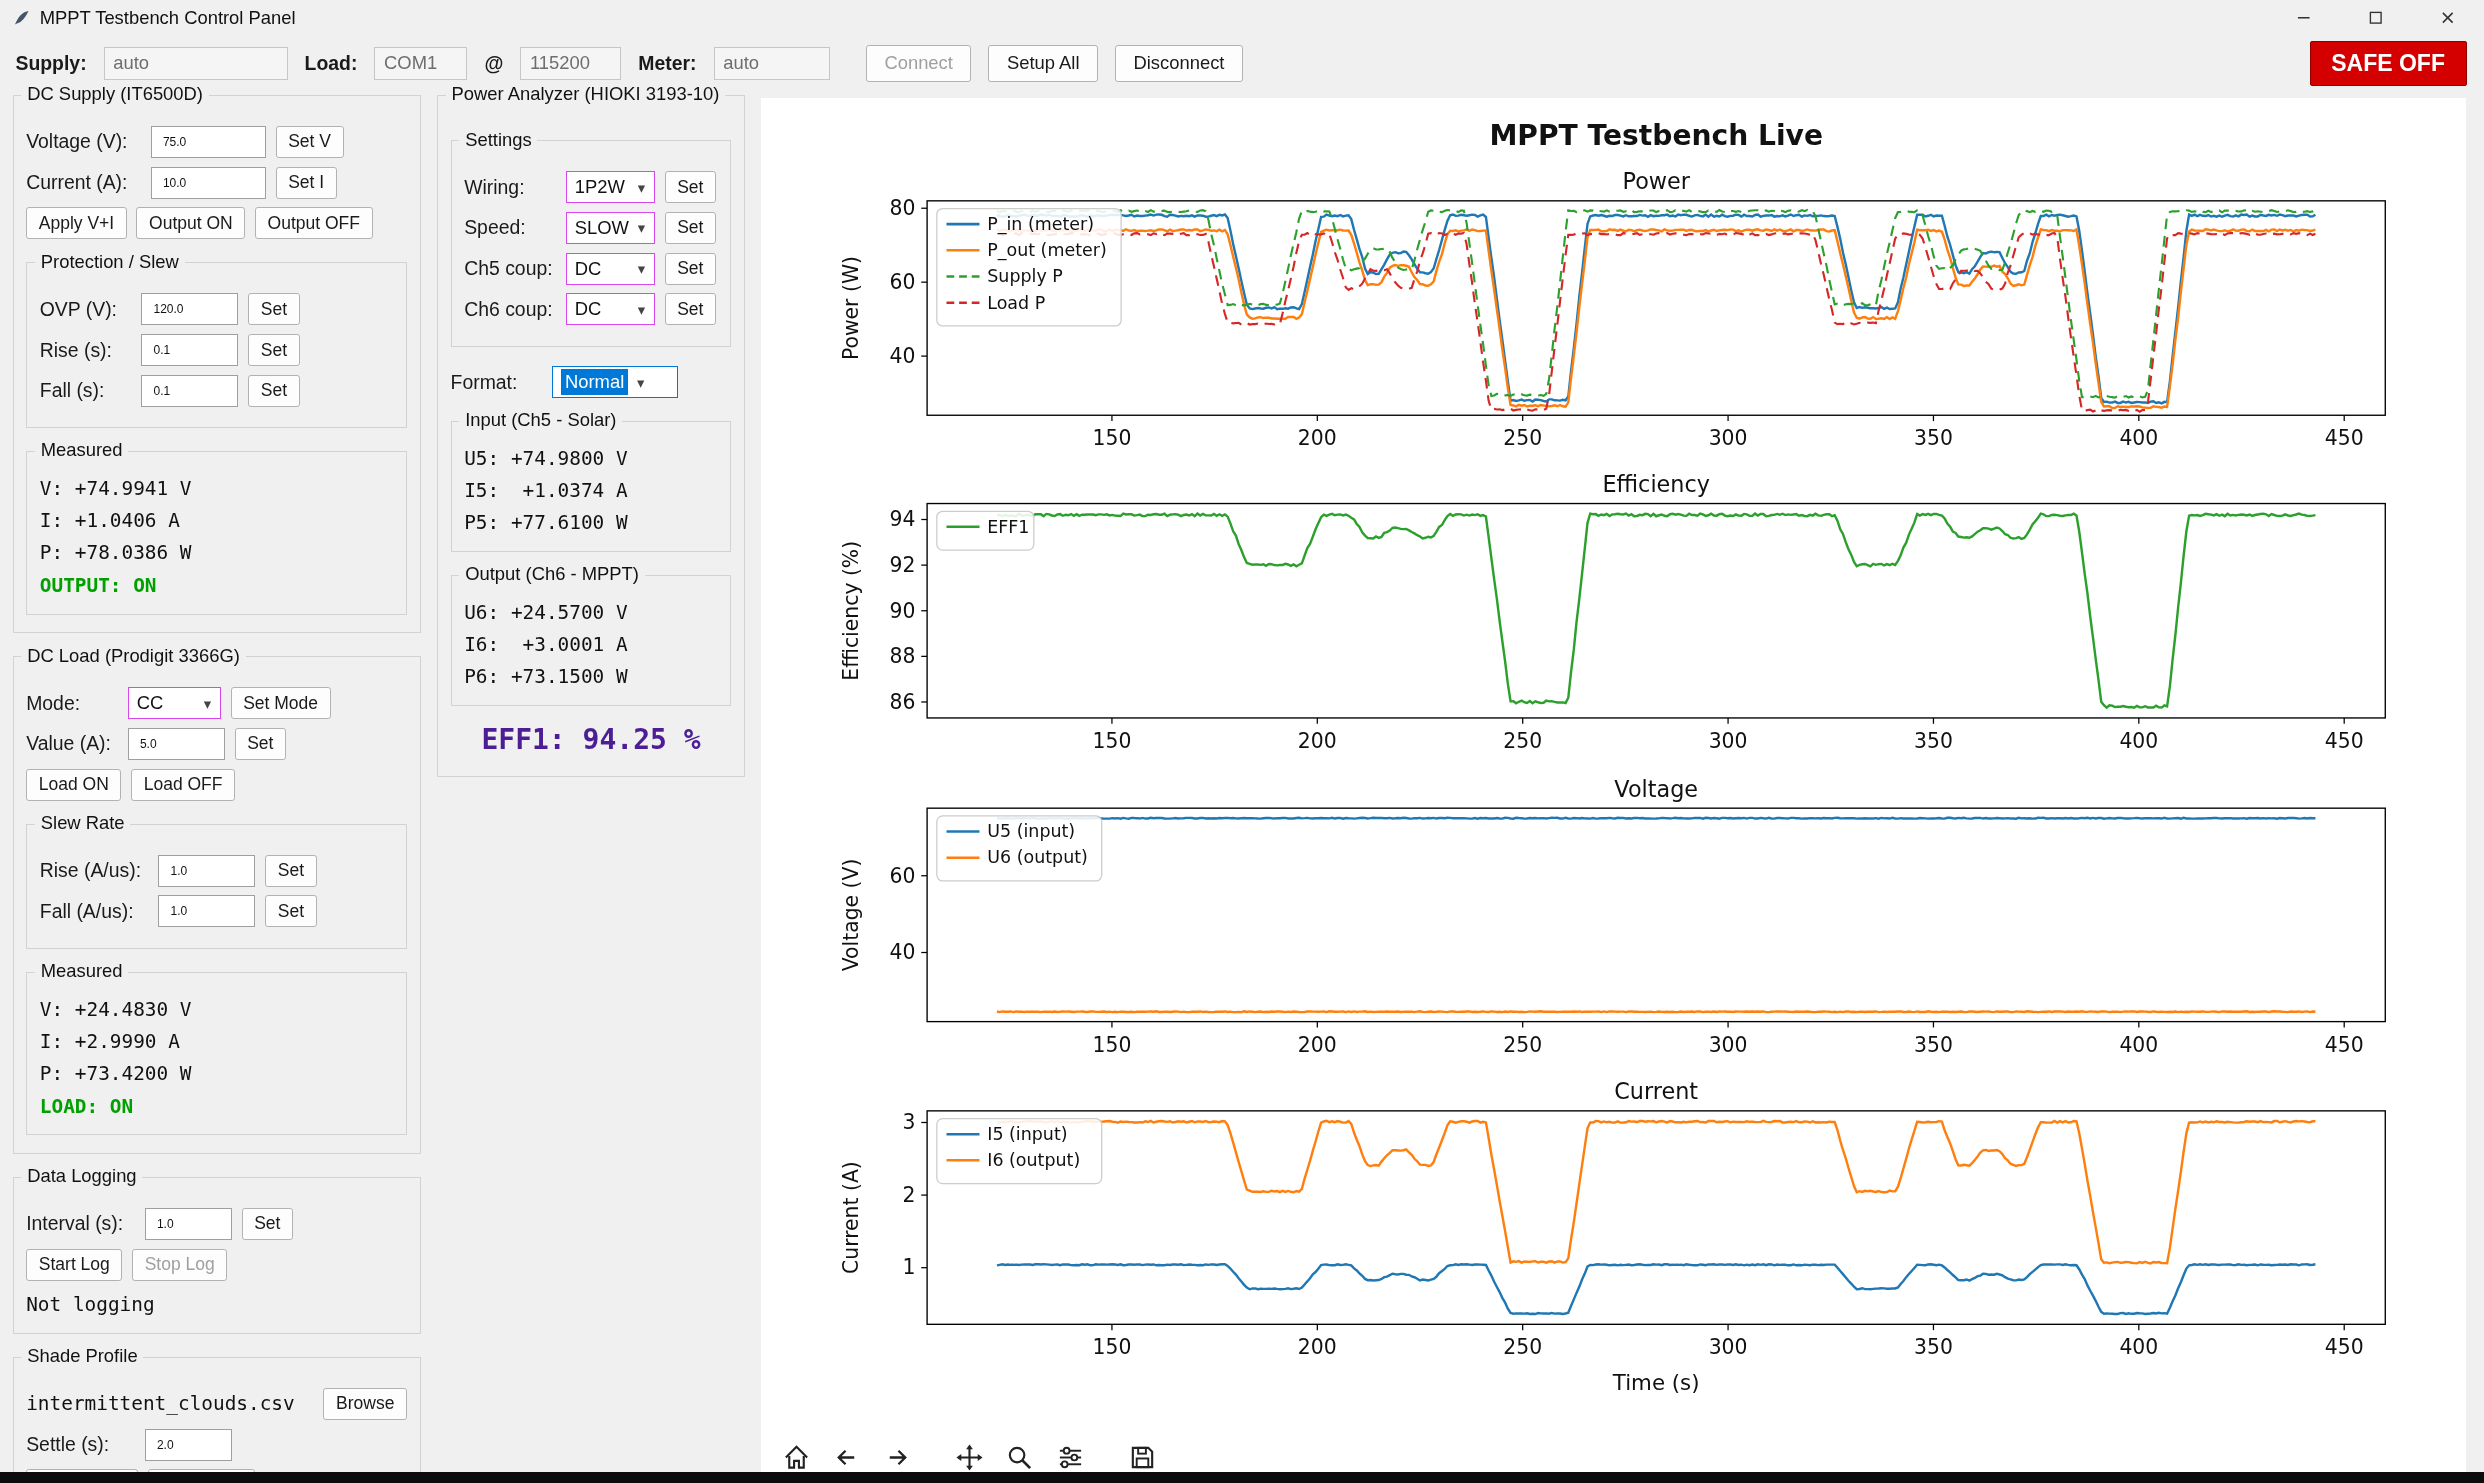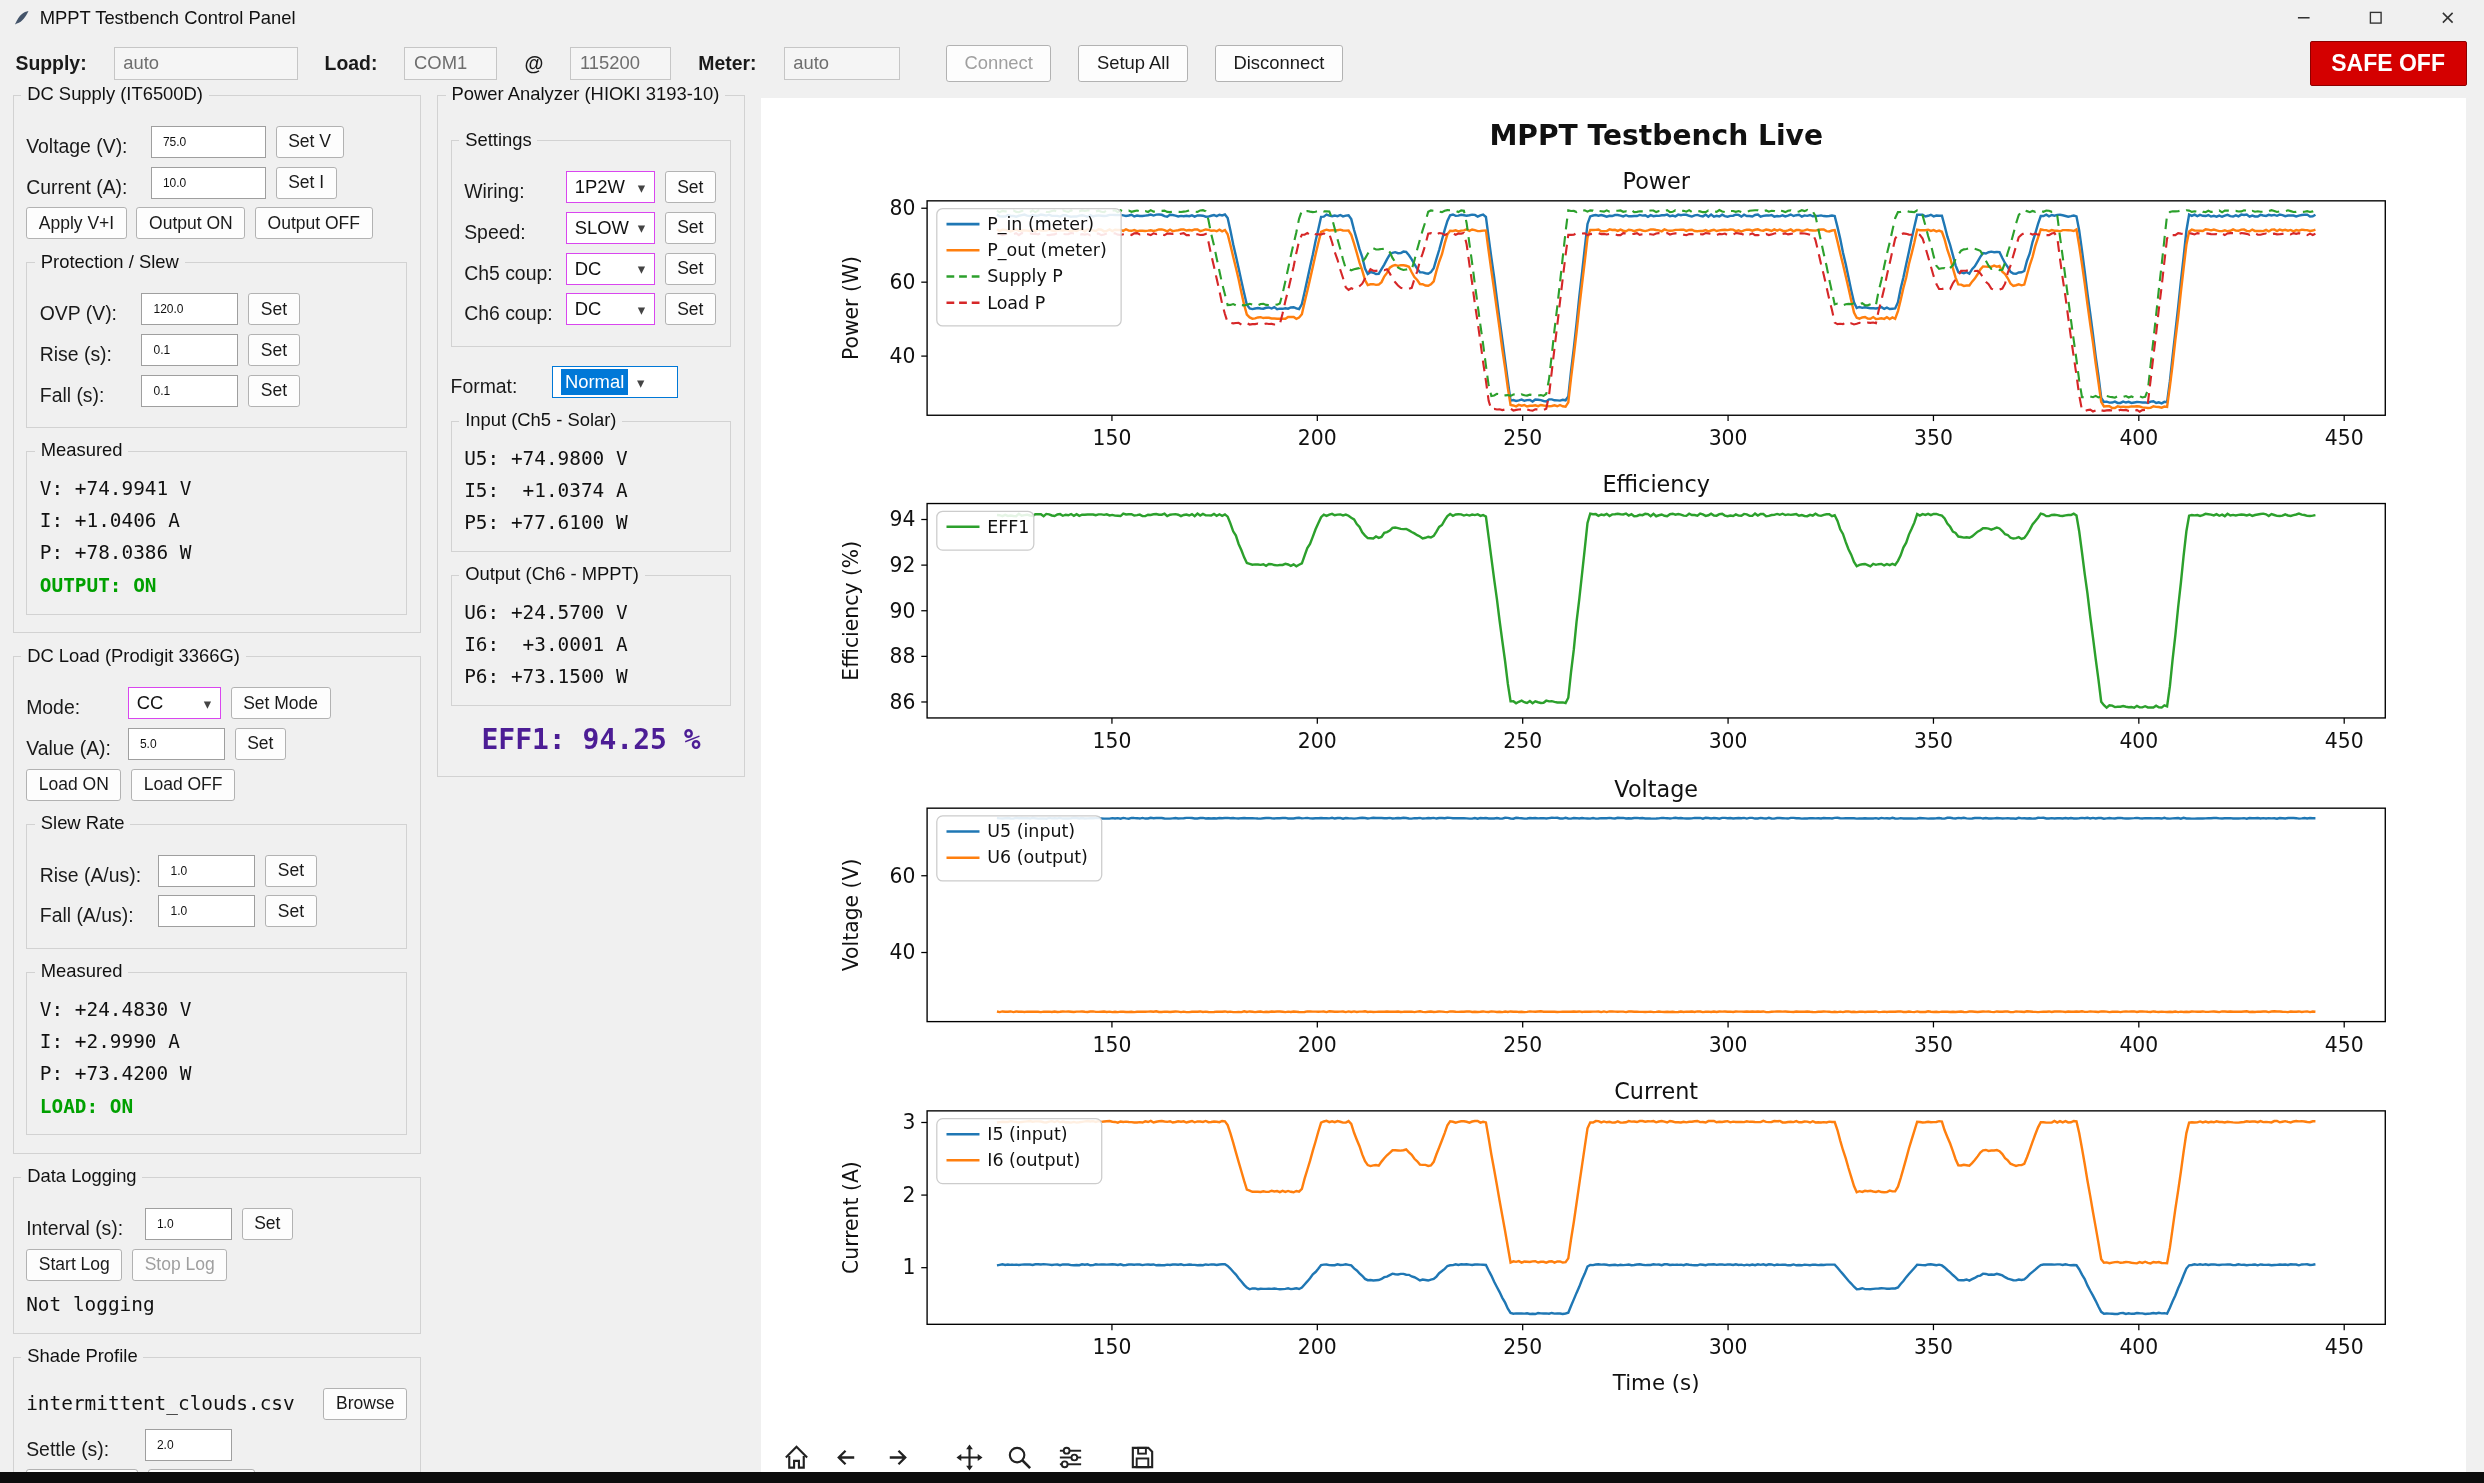--- a/index.html
+++ b/index.html
@@ -6,38 +6,38 @@
 html,body{margin:0;padding:0}
 body{width:2484px;height:1484px;background:#f0f0f0;font-family:"Liberation Sans",sans-serif;font-size:19.4px;color:#1a1a1a;position:relative;overflow:hidden}
 
 
 .titlebar{height:35px;display:flex;align-items:center;padding-left:11.6px;background:#f0f0f0}
 .title-text{font-size:18.4px;margin-left:8.7px;color:#111}
 .win-btns{margin-left:auto;display:flex;height:100%}
 .win-btn{width:72px;height:100%;display:flex;align-items:center;justify-content:center}
 
 
-.topbar{height:56px;display:flex;align-items:center;padding:0 15.5px;gap:27px}
+.topbar{height:56px;display:flex;align-items:center;padding:0 15.5px;gap:17px}
 .tb-label{font-weight:bold;font-size:19.4px}
 .tb-entry{height:33px;border:1px solid #c6c6c6;background:#f5f5f5;color:#6e6e6e;padding:0 8.7px;font-size:18.4px;font-family:"Liberation Sans",sans-serif}
 .btn{height:37px;background:#fdfdfd;border:1px solid #b2b2b2;border-radius:2.9px;padding:0 17.5px;font-size:18.4px;font-family:Liberation Sans, sans-serif;color:#1a1a1a;white-space:nowrap}
 .btn.tiny{height:32px;padding:0 11.6px;font-size:17.5px}
 .btn.disabled{color:#9f9f9f}
 .safe-off{margin-left:auto;margin-right:1.9px;width:157px;height:45px;background:#d40000;color:#fff;font-weight:bold;font-size:23px;border:1px solid #8d0000;border-radius:1.9px;font-family:"Liberation Sans",sans-serif}
 
 
 .left-col{position:absolute;left:12.6px;top:95px;width:408px}
 .mid-col{position:absolute;left:437px;top:95px;width:308px}
 .chart-area{position:absolute;left:761px;top:98px;width:1705px;height:1375px;background:#fff;overflow:hidden}
 
 
 .frame{position:relative;border:1px solid #d2d2d2;padding:21.3px 12.6px 11.6px;margin-bottom:23px;background:#f0f0f0}
 .frame-title{position:absolute;top:-12.6px;left:7.8px;background:#f0f0f0;padding:0 5.8px;font-size:18.4px;color:#111;white-space:nowrap}
 .subframe{margin-top:23px;margin-bottom:5.8px}
-.row{display:flex;align-items:flex-end;margin:8.7px 0;gap:9.7px}
+.row{display:flex;align-items:center;margin:8.7px 0;gap:9.7px}
 .lbl{width:115px;flex:none;font-size:19.4px}
 .lbl.w95{width:92px}
 .lbl.w110{width:109px}
 .entry{width:115px;height:32px;background:#fff;border:1px solid #9f9f9f;padding:0 11px;font-size:12px;font-family:"Liberation Sans",sans-serif;color:#111}
 .entry.w100{width:97px}
 .entry.w90{width:87px}
 .mono{font-family:"DejaVu Sans Mono",monospace;font-size:19.4px;line-height:32px;white-space:pre;color:#111}
 .status-on{color:#00a000;font-weight:bold;font-family:"DejaVu Sans Mono",monospace;font-size:19.4px;line-height:33px;white-space:pre}
 .combo{display:flex;align-items:center;height:32px;background:#fff;border:1px solid #d946ef;padding-left:7.8px}
 .combo-text{flex:1;font-size:18.4px;color:#111;white-space:nowrap}

